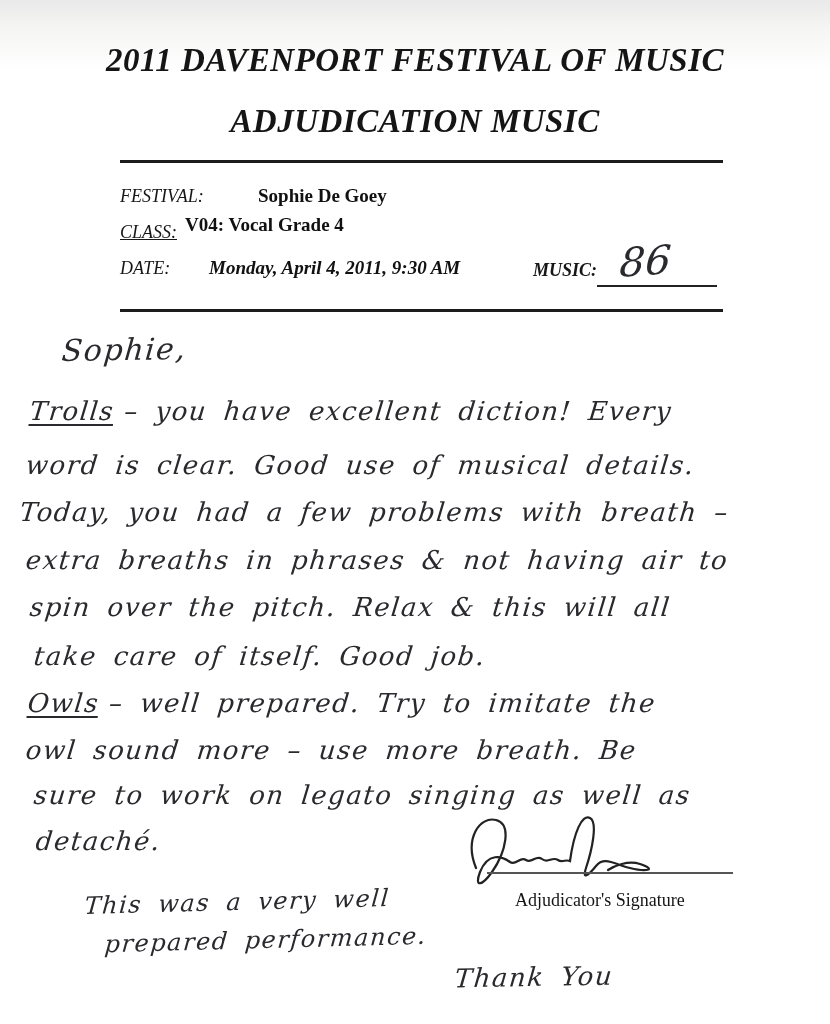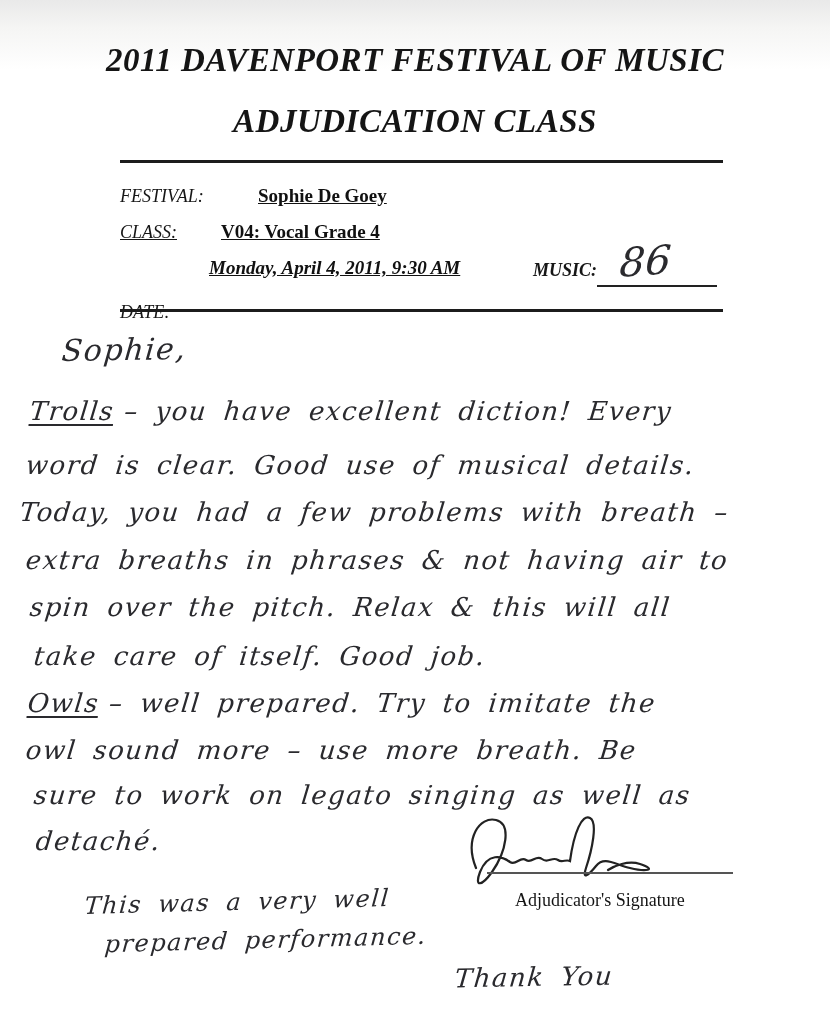--- a/index.html
+++ b/index.html
@@ -49,21 +49,20 @@
     font-style: italic;
     font-size: 18px;
     color: #161616;
   }
   .value {
     position: absolute;
     font-family: "Liberation Serif", serif;
     font-weight: bold;
     font-size: 19px;
     color: #111111;
-    text-decoration: underline;
   }
   .value-italic { font-style: italic; margin-left: 24px; }
   .mark-line {
     position: absolute;
     left: 597px; top: 285px;
     width: 120px; height: 2px;
     background: #222222;
   }
   .hw {
     position: absolute;
@@ -111,31 +110,31 @@
   }
 </style>
 </head>
 <body>
 
 <div class="page">
 
   <div class="scan-gradient"></div>
 
   <div class="title1">2011 DAVENPORT FESTIVAL OF MUSIC</div>
-  <div class="title2">ADJUDICATION CLASS</div>
+  <div class="title2">ADJUDICATION MUSIC</div>
 
   <div class="rule rule1"></div>
 
   <div class="label" style="left:120px; top:186px;">FESTIVAL:</div>
   <div class="value" style="left:258px; top:185px;">Sophie De Goey</div>
 
   <div class="label" style="left:120px; top:222px;text-decoration:underline;">CLASS:</div>
-  <div class="value" style="left:185px; top:221px;margin-left:36px;">V04: Vocal Grade 4</div>
+  <div class="value" style="left:185px; top:214px;">V04: Vocal Grade 4</div>
 
-  <div class="label" style="left:120px; top:258px;margin-top:44px;">DATE:</div>
+  <div class="label" style="left:120px; top:258px;">DATE:</div>
   <div class="value value-italic" style="left:185px; top:257px;">Monday, April 4, 2011, 9:30 AM</div>
 
   <div class="label" style="left:533px; top:260px; font-weight:bold;">MUSIC:</div>
   <div class="mark-line"></div>
   <div class="hw hw-mark" style="left:620px; top:238px;">86</div>
 
   <div class="rule rule2"></div>
 
   <div class="hw hw-salutation" style="left:62px; top:332px;">Sophie,</div>
 

